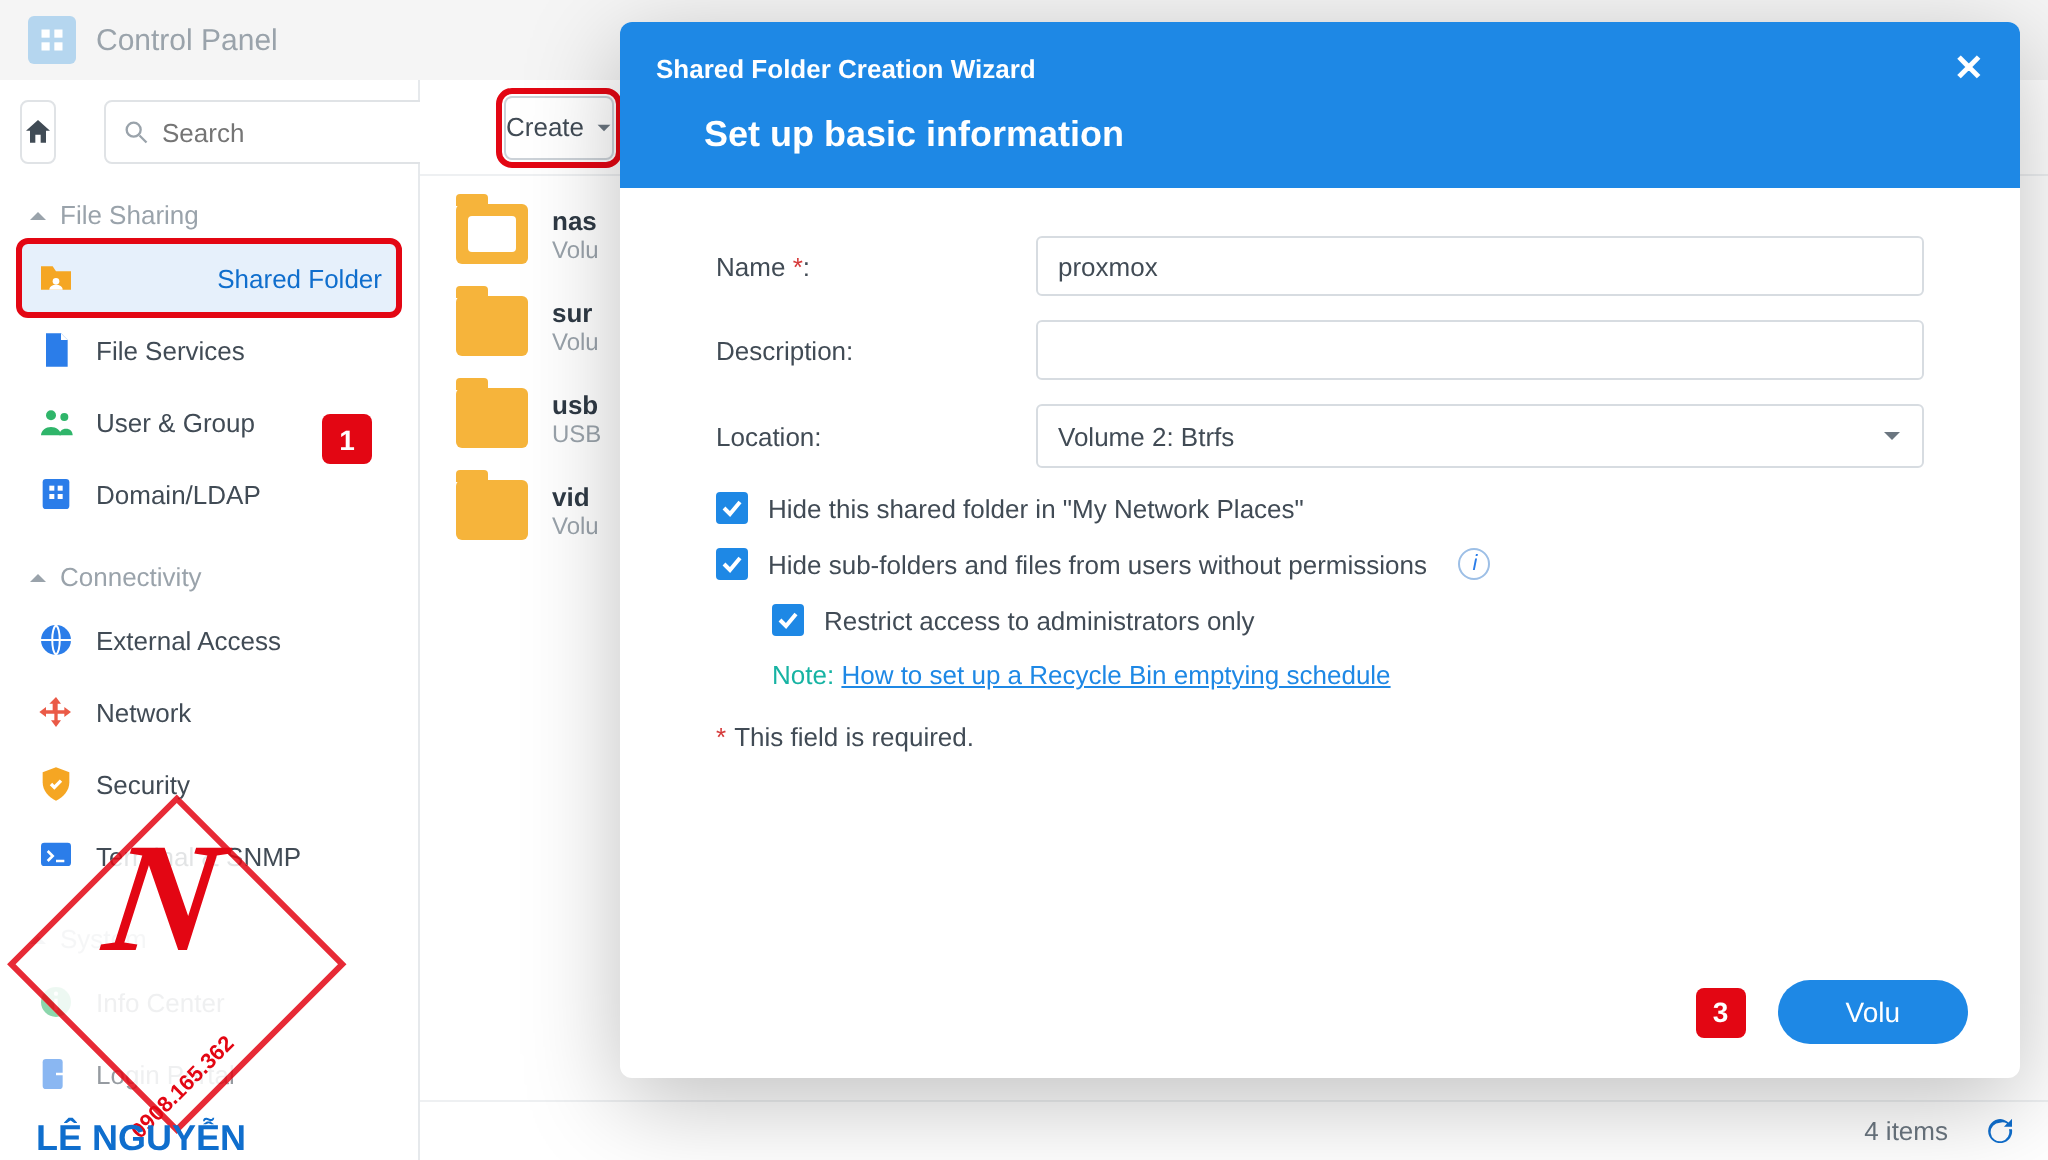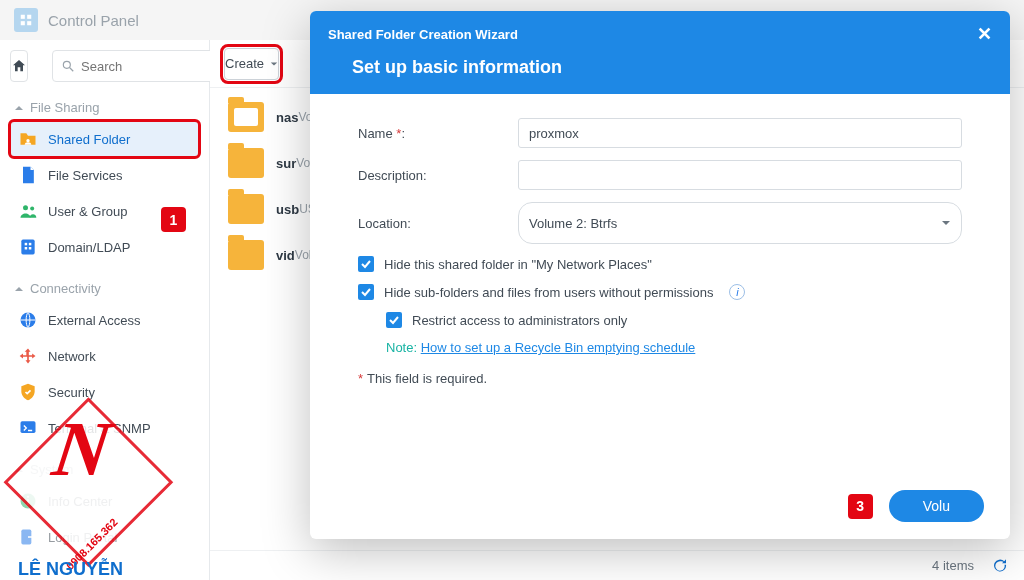--- a/index.html
+++ b/index.html
@@ -23,21 +23,21 @@
   .home-btn svg{width:16px;height:16px;fill:#404b55;}
   .search-box{flex:1;height:32px;border:1px solid #e0e3e6;border-radius:4px;display:flex;align-items:center;padding:0 8px;color:#9aa3ab;background:#fff;}
   .search-box svg{width:14px;height:14px;fill:#9aa3ab;margin-right:6px;}
   .search-box input{border:0;outline:0;flex:1;font-size:13px;color:#555;background:transparent;}
 
   .sb-group-header{display:flex;align-items:center;gap:6px;color:#9aa3ab;font-size:13px;padding:8px 4px 6px;cursor:pointer;}
   .sb-group-header svg{width:10px;height:10px;fill:#9aa3ab;}
 
   .sb-item{height:36px;display:flex;align-items:center;gap:10px;padding:0 8px;border-radius:4px;color:#414b55;cursor:pointer;}
   .sb-item .ic{width:20px;height:20px;display:flex;align-items:center;justify-content:center;}
-  .sb-item.active{background:#e6f0fb;color:#0f6ecd;}
+  .sb-item.active{background:#e6f0fb;color:#0f6ecd;justify-content:space-between;}
   .hl-red{outline:3px solid #e30613;outline-offset:-1px;border-radius:4px;}
 
   
   .ic-folder{fill:#f5a623;}
   .ic-file{fill:#2b7de9;}
   .ic-users{fill:#2fb56a;}
   .ic-domain{fill:#2b7de9;}
   .ic-globe{fill:#2b7de9;}
   .ic-net{fill:#ea5a47;}
   .ic-sec{fill:#f5a623;}
@@ -50,48 +50,48 @@
 
   .watermark{position:absolute;bottom:-6px;left:10px;pointer-events:none;}
   .wm-diamond{width:120px;height:120px;transform:rotate(45deg) translate(-18px,-44px);border:3px solid #e30613;background:#fff;opacity:.85;}
   .wm-n{position:absolute;left:44px;top:-56px;font:italic bold 78px/1 serif;color:#e30613;transform:skewX(-8deg);}
   .wm-text{position:absolute;bottom:6px;left:8px;font:bold 18px sans-serif;color:#0f6ecd;}
   .wm-phone{position:absolute;bottom:36px;left:48px;font:bold 11px sans-serif;color:#e30613;transform:rotate(-45deg);}
 
   
   .main{flex:1;background:#fff;position:relative;display:flex;flex-direction:column;}
   .toolbar{height:48px;display:flex;align-items:center;padding:0 14px;border-bottom:1px solid #eef0f2;}
-  .btn{height:32px;padding:0 0;border:1px solid #ccd2d8;border-radius:4px;background:#fff;color:#414b55;display:flex;align-items:center;gap:6px;cursor:pointer;font-size:13px;}
+  .btn{height:32px;padding:0 0;border:1px solid #ccd2d8;border-radius:4px;background:#fff;color:#414b55;display:flex;align-items:center;gap:6px;cursor:pointer;font-size:13px;margin-left:28px;}
   .btn.caret svg{width:8px;height:8px;fill:#6b7680;}
   .btn.hl{outline:3px solid #e30613;outline-offset:1px;}
 
   .folder-list{flex:1;padding:6px 0 0 8px;overflow:hidden;}
   .folder-row{display:flex;align-items:center;gap:12px;padding:8px 10px;}
   .folder-ic{width:36px;height:30px;background:#f6b43b;border-radius:3px;position:relative;}
   .folder-ic:before{content:"";position:absolute;top:-5px;left:0;width:16px;height:6px;background:#f6b43b;border-radius:2px 2px 0 0;}
   .folder-ic.user:after{content:"";position:absolute;inset:6px;background:#fff;border-radius:2px;}
-  .folder-meta{display:flex;flex-direction:row;}
+  .folder-meta{display:flex;flex-direction:column;}
   .folder-name{font-weight:700;color:#2f3a45;font-size:13px;}
   .folder-loc{font-size:12px;color:#9aa3ab;}
 
   .statusbar{height:30px;border-top:1px solid #eef0f2;display:flex;align-items:center;justify-content:flex-end;padding:0 16px;gap:18px;color:#6b7680;font-size:13px;}
   .statusbar svg{width:16px;height:16px;fill:#0f6ecd;}
 
   
   .modal{position:absolute;top:11px;left:310px;width:700px;height:528px;background:#fff;border-radius:6px;box-shadow:0 12px 48px rgba(0,0,0,.25);display:flex;flex-direction:column;overflow:hidden;}
   .m-header{background:#1e88e5;color:#fff;padding:12px 18px 16px;}
   .m-header .m-top{display:flex;align-items:center;justify-content:space-between;font-size:13px;font-weight:600;}
   .m-header .m-top .close{font-size:18px;font-weight:bold;cursor:pointer;}
   .m-title{font-size:18px;font-weight:700;margin-top:12px;padding-left:24px;}
   .m-body{flex:1;padding:24px 48px 8px;color:#414b55;font-size:13px;}
   .fr{display:flex;align-items:center;margin-bottom:12px;}
   .fr label{width:160px;color:#414b55;}
   .req{color:#d63b3b;}
   .fi{flex:1;height:30px;border:1px solid #d7dce1;border-radius:3px;padding:0 10px;font-size:13px;color:#414b55;background:#fff;}
-  .fsel{flex:1;height:42px;border:1px solid #d7dce1;border-radius:14px;padding:0 10px;display:flex;align-items:center;justify-content:space-between;cursor:pointer;background:#fff;}
+  .fsel{flex:1;height:32px;border:1px solid #d7dce1;border-radius:3px;padding:0 10px;display:flex;align-items:center;justify-content:space-between;cursor:pointer;background:#fff;}
   .fsel svg{width:10px;height:10px;fill:#6b7680;}
   .cbx{display:flex;align-items:center;gap:10px;margin:6px 0 12px;}
   .cbx .box{width:16px;height:16px;border-radius:2px;background:#1e88e5;display:flex;align-items:center;justify-content:center;}
   .cbx .box svg{width:10px;height:10px;fill:#fff;}
   .cbx.ind{margin-left:28px;}
   .info-ic{width:16px;height:16px;border-radius:50%;border:1px solid #9dbfe6;color:#2b7de9;display:inline-flex;align-items:center;justify-content:center;font-size:11px;font-style:italic;margin-left:6px;}
   .note{margin:6px 0 16px 28px;}
   .note .nl{color:#17b3a3;}
   .note a{color:#1e88e5;text-decoration:underline;}
   .req-msg{color:#414b55;}

